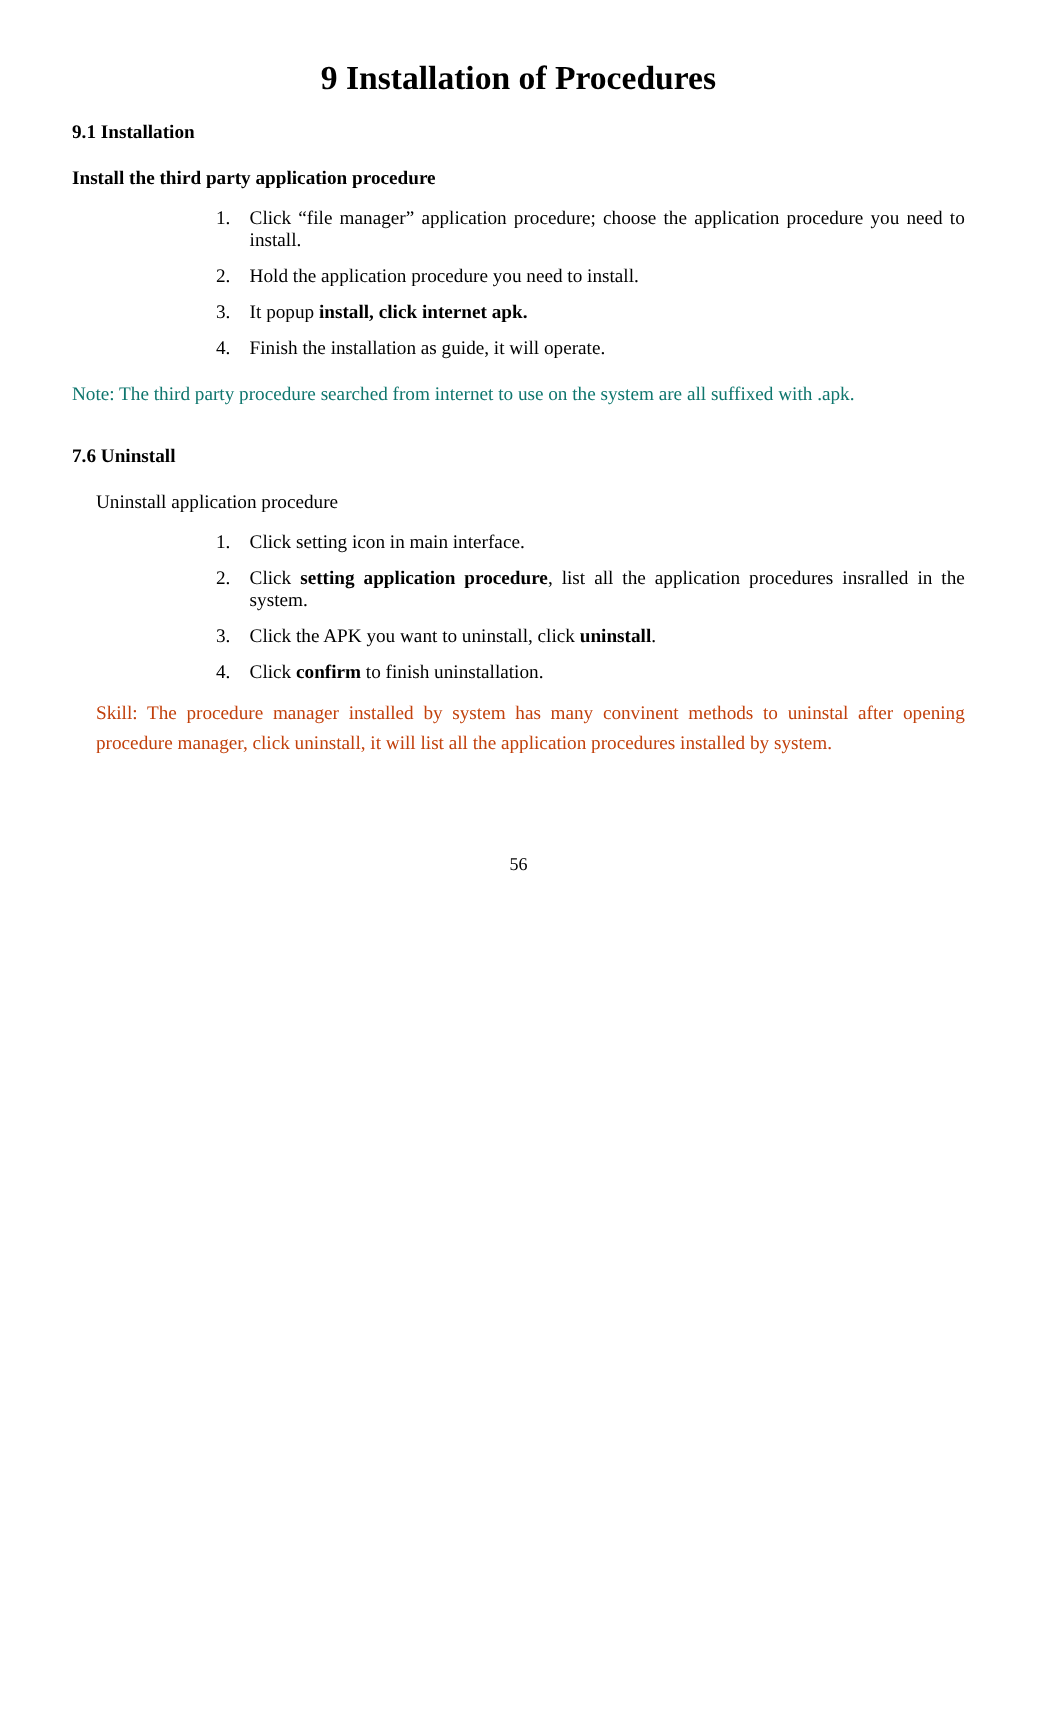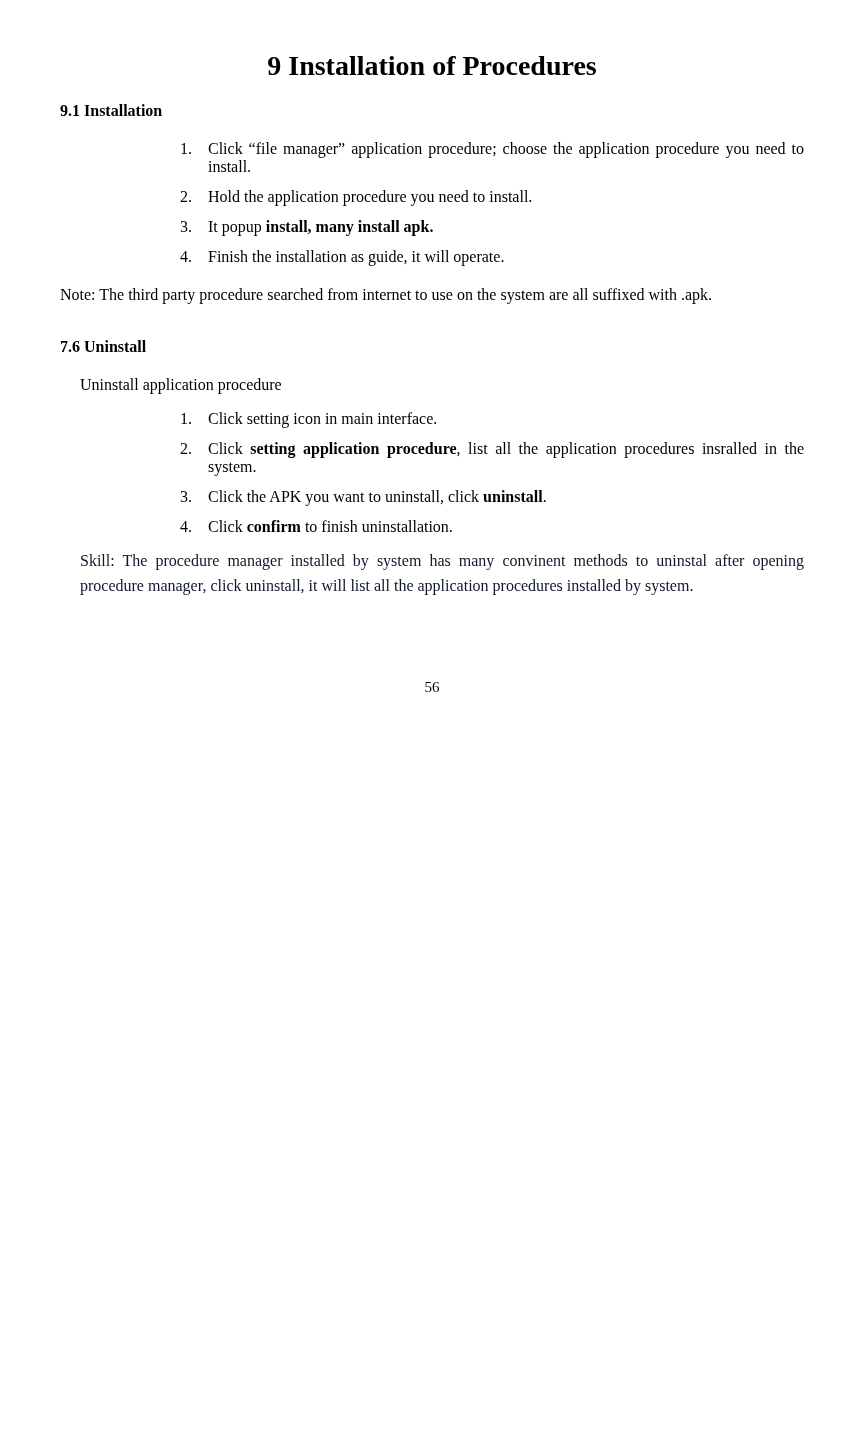--- a/index.html
+++ b/index.html
@@ -54,35 +54,35 @@
     .numbered-list li .num {
       min-width: 20px;
       flex-shrink: 0;
     }
 
     .numbered-list li .content {
       flex: 1;
     }
 
     .note-text {
-      color: #000000;
+      color: #0f766e;
       margin-top: 16px;
       margin-bottom: 30px;
       text-align: justify;
       line-height: 1.6;
     }
 
     .uninstall-label {
       margin-left: 20px;
       margin-bottom: 16px;
       margin-top: 10px;
     }
 
     .skill-text {
-      color: #0f172a;
+      color: #c2410c;
       margin-top: 11px;
       margin-bottom: 30px;
       text-align: justify;
       line-height: 1.6;
       margin-left: 20px;
     }
 
     .page-number {
       text-align: center;
       margin-top: 80px;
@@ -98,33 +98,34 @@
     }
   </style>
 </head>
 <body>
 
 <h1 class="page-title">9 Installation of Procedures</h1>
 
 <div class="section-gap">
   <h2 class="section-heading">9.1 Installation</h2>
 
+  <p class="subsection-label">Install the third party application procedure</p>
 
   <ol class="numbered-list">
     <li>
       <span class="num">1.</span>
       <span class="content">Click “file manager” application procedure; choose the application procedure you need to install.</span>
     </li>
     <li>
       <span class="num">2.</span>
       <span class="content">Hold the application procedure you need to install.</span>
     </li>
     <li>
       <span class="num">3.</span>
-      <span class="content">It popup <strong>install, many install apk.</strong></span>
+      <span class="content">It popup <strong>install, click internet apk.</strong></span>
     </li>
     <li>
       <span class="num">4.</span>
       <span class="content">Finish the installation as guide, it will operate.</span>
     </li>
   </ol>
 
   <p class="note-text">Note: The third party procedure searched from internet to use on the system are all suffixed with .apk.</p>
 </div>
 

